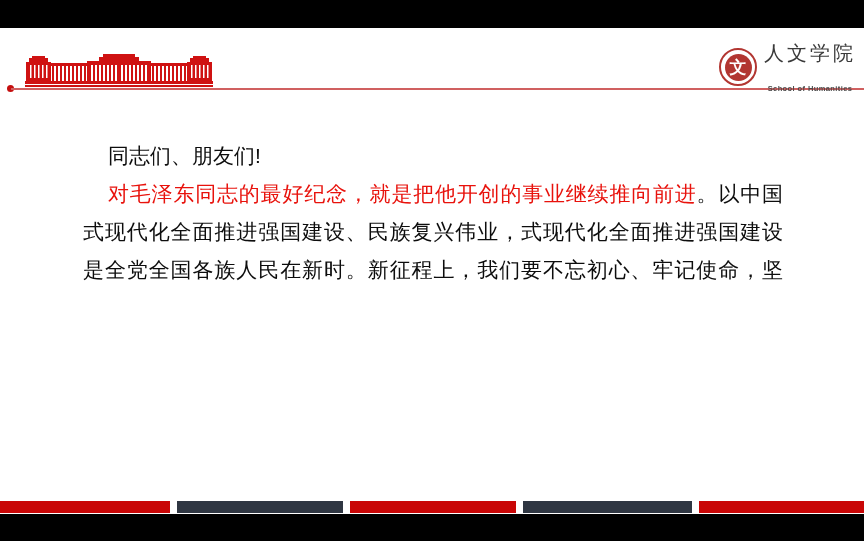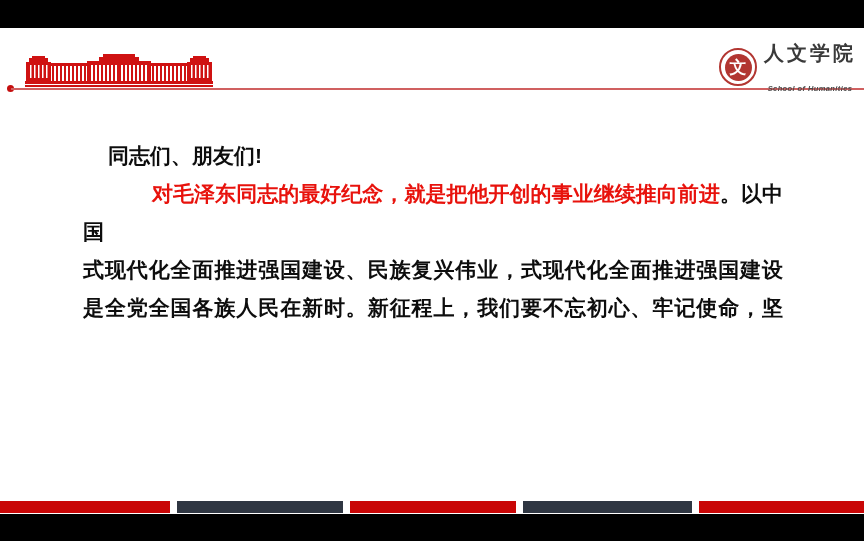--- a/index.html
+++ b/index.html
@@ -22,31 +22,31 @@
   .divider-line{position:absolute;left:11px;top:60px;width:853px;height:1.5px;background:#d06060;}
 
   
   .logo{position:absolute;left:719px;top:16px;height:46px;display:flex;align-items:center;}
   .seal{width:38px;height:38px;border:2px solid #b23631;border-radius:50%;
         display:flex;align-items:center;justify-content:center;box-sizing:border-box;}
   .seal-inner{width:27px;height:27px;border-radius:50%;background:#b23631;
         display:flex;align-items:center;justify-content:center;}
   .seal-glyph{color:#fff;font-size:17px;line-height:1;font-family:"Liberation Serif","DejaVu Serif",serif;font-weight:bold;}
   .logo-text{margin-left:7px;text-align:center;}
-  .logo-cn{font-family:"Liberation Serif","DejaVu Serif",serif;font-weight:bold;
+  .logo-cn{font-family:"Liberation Serif","DejaVu Serif",serif;font-weight:normal;
         font-size:20px;letter-spacing:3px;color:#3a3a3a;white-space:nowrap;line-height:24px;}
-  .logo-en{font-size:7.5px;font-weight:bold;color:#4a4a4a;letter-spacing:0.4px;margin-top:19px;white-space:nowrap;font-style:italic;}
+  .logo-en{font-size:7.5px;font-weight:bold;color:#4a4a4a;letter-spacing:0.4px;margin-top:19px;white-space:nowrap;}
 
   
   .body-text{position:absolute;left:83px;top:109px;width:700px;
-        font-size:21px;font-weight:700;color:#0d0d0d;line-height:38px;}
+        font-size:21px;font-weight:400;color:#0d0d0d;line-height:38px;}
   .tline{width:700px;}
   .tline.indent{text-indent:25px;}
   .tline.fill{text-align:justify;text-align-last:justify;}
-  .tline .hl{color:#e8120c;margin-left:44px;}
+  .tline .hl{color:#e8120c;}
 
   
   .footer-bars{position:absolute;left:0;top:473px;width:864px;height:12px;display:flex;gap:7px;}
   .footer-bars .bar{height:12px;flex:0 0 auto;}
   .footer-bars .bar:last-child{flex:1 1 auto;}
 </style>
 </head>
 <body>
 
 <div class="letterbox top"></div>

